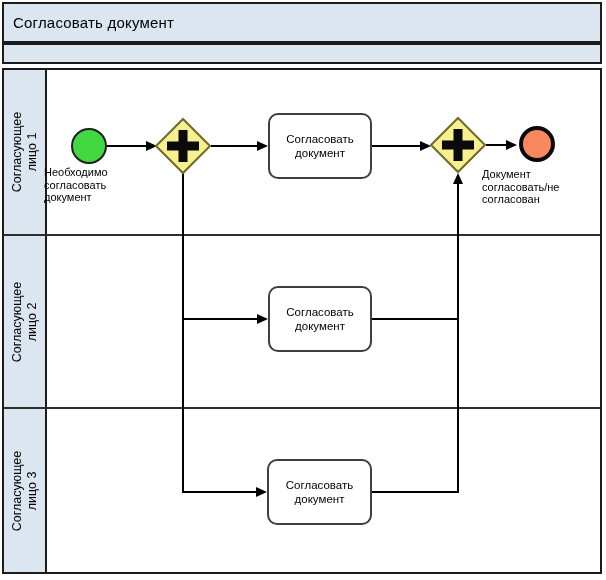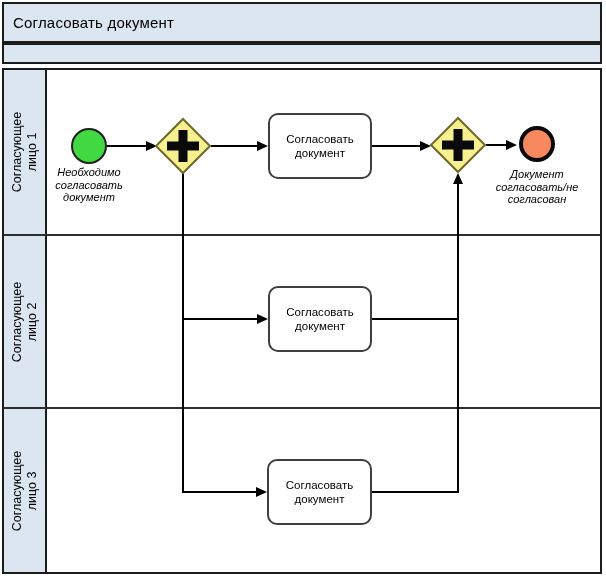--- a/index.html
+++ b/index.html
@@ -43,22 +43,22 @@
   .task{
     position:absolute;z-index:3;background:#fff;
     border:2px solid #3f3f3f;border-radius:10px;box-sizing:border-box;
     display:flex;align-items:center;justify-content:center;text-align:center;
     font-size:11.5px;line-height:1.25;padding:2px;
   }
   .event{position:absolute;z-index:3;border-radius:50%;box-sizing:border-box;}
   .event.start{left:71px;top:128px;width:36px;height:36px;background:#41d841;border:2px solid #1f1f1f;}
   .event.end{left:519px;top:126px;width:36px;height:36px;background:#f9875f;border:4px solid #0a0a0a;}
   .node-label{
-    position:absolute;z-index:4;text-align:center;
-    font-size:11px;line-height:12.5px;font-style:italic;
+    position:absolute;z-index:4;text-align:left;
+    font-size:11px;line-height:12.5px;
   }
   .start-label{left:44px;top:166px;width:90px;}
   .end-label{left:482px;top:168px;width:110px;}
 </style>
 </head>
 <body>
 
 <div class="canvas">
 
   <div class="pool-title">

